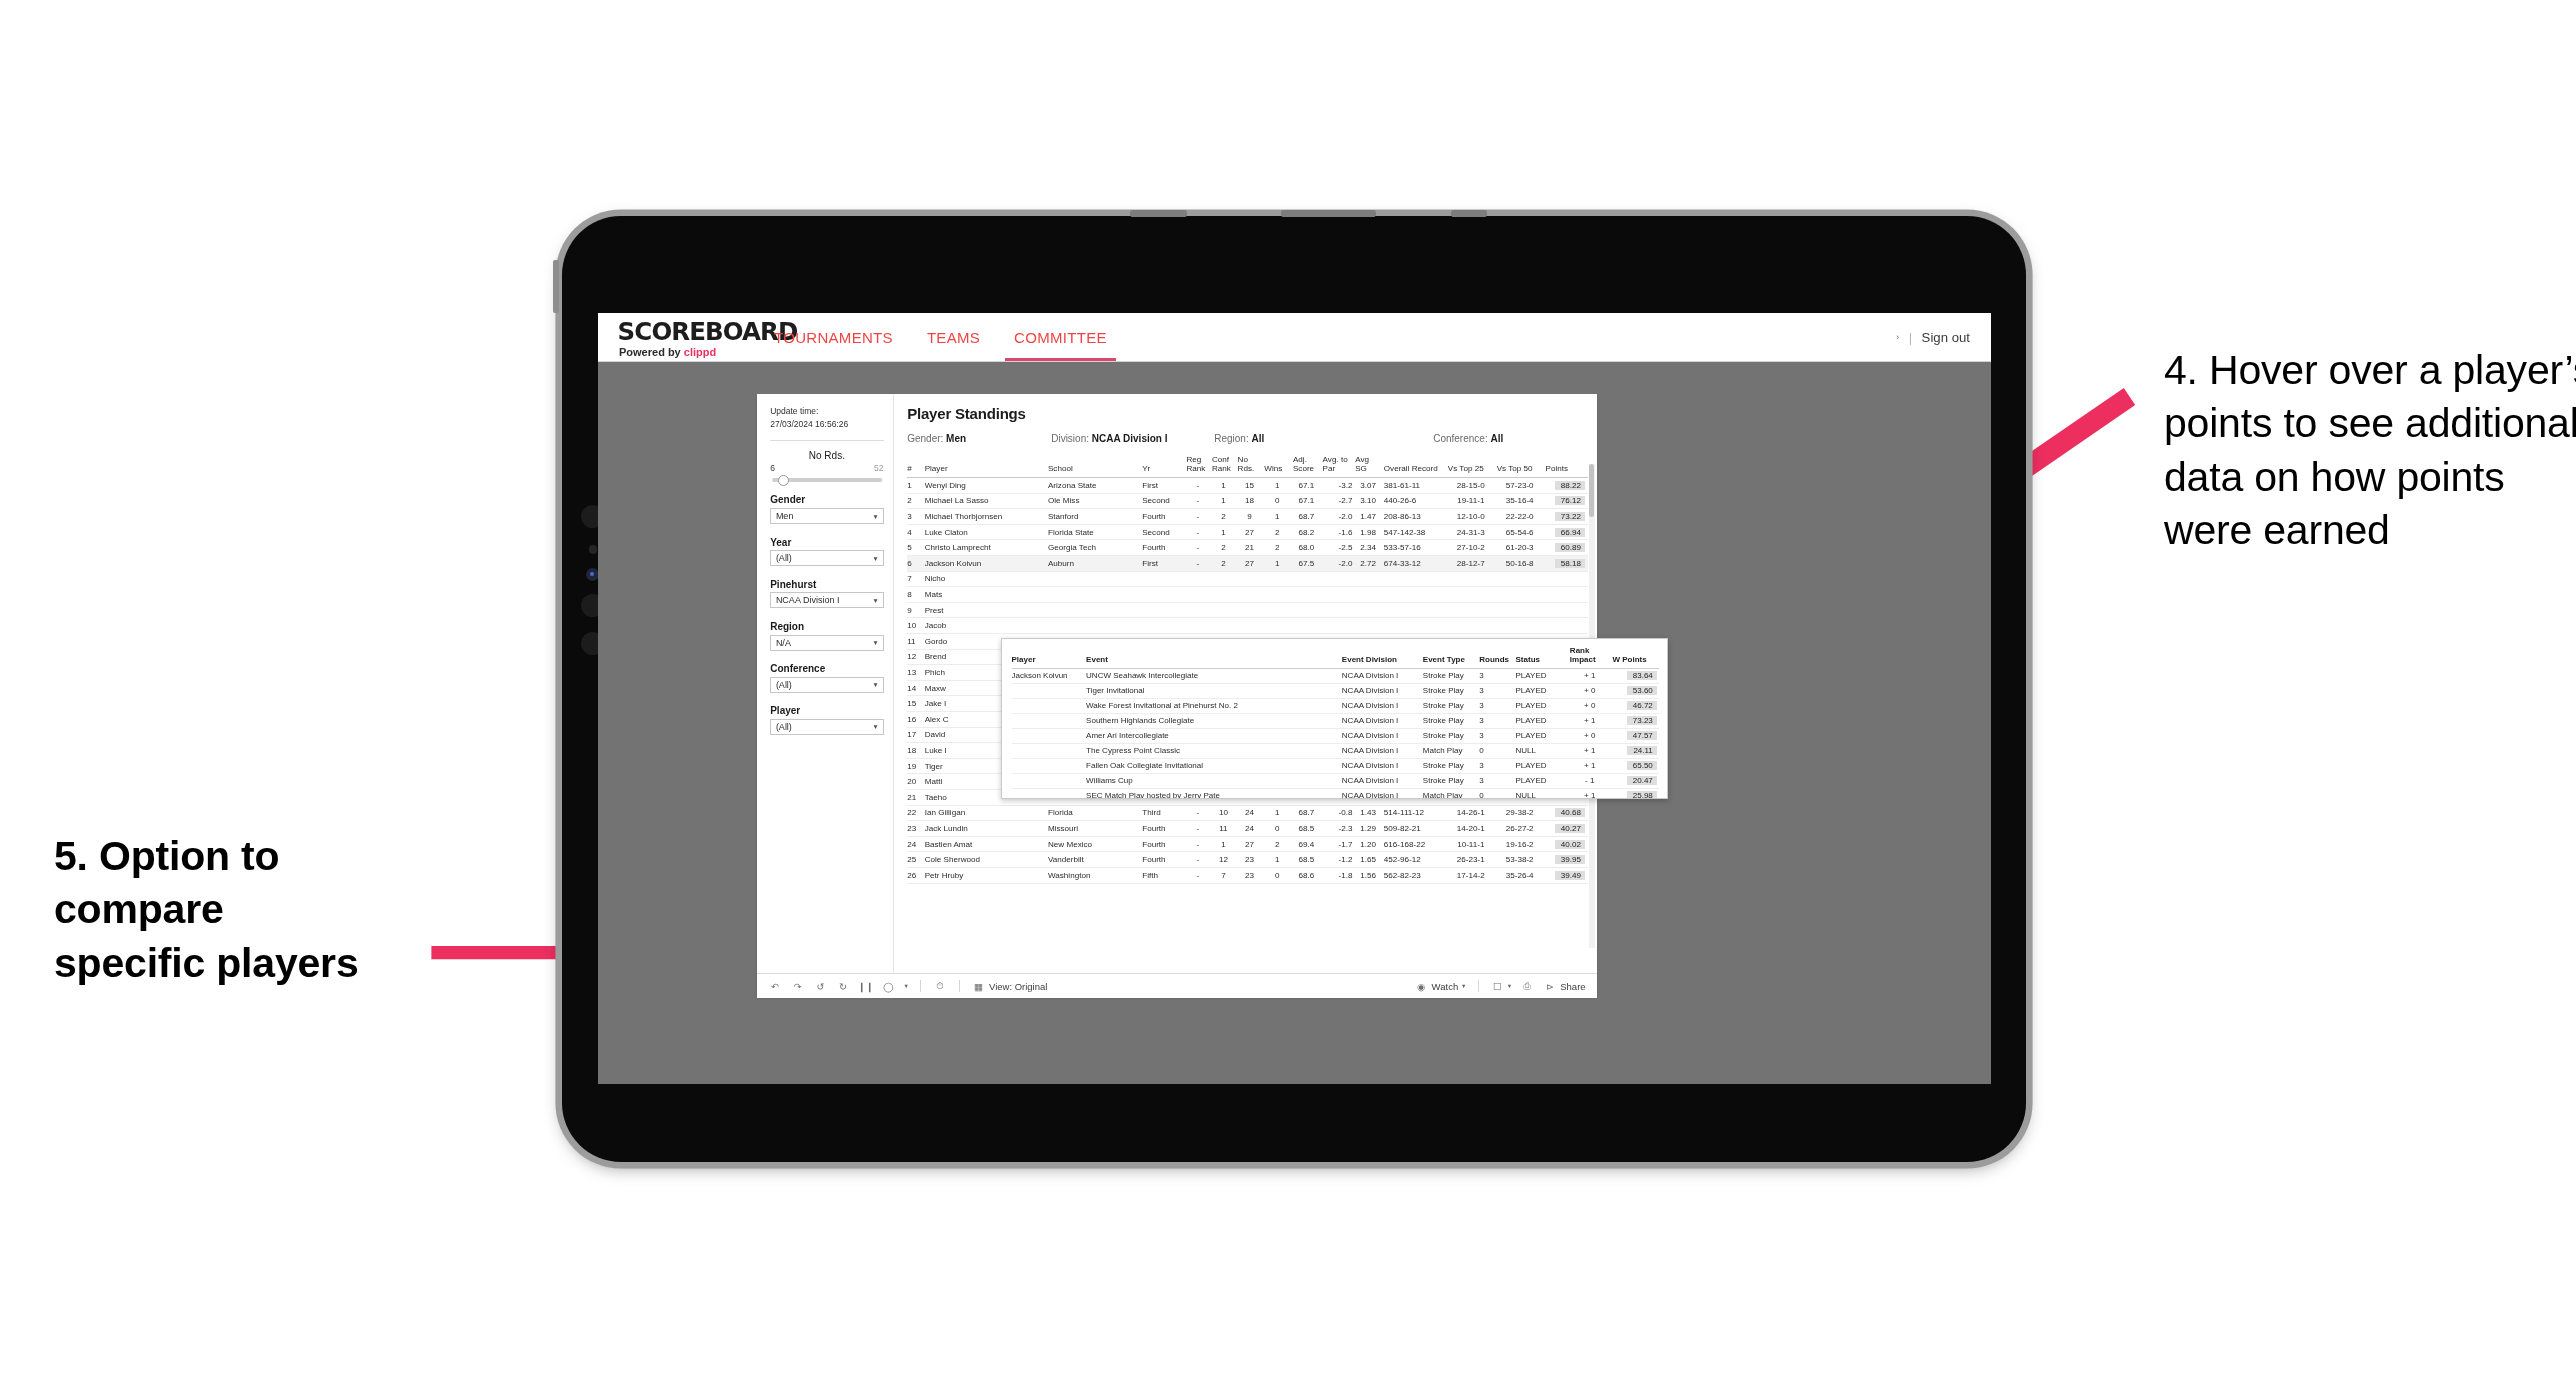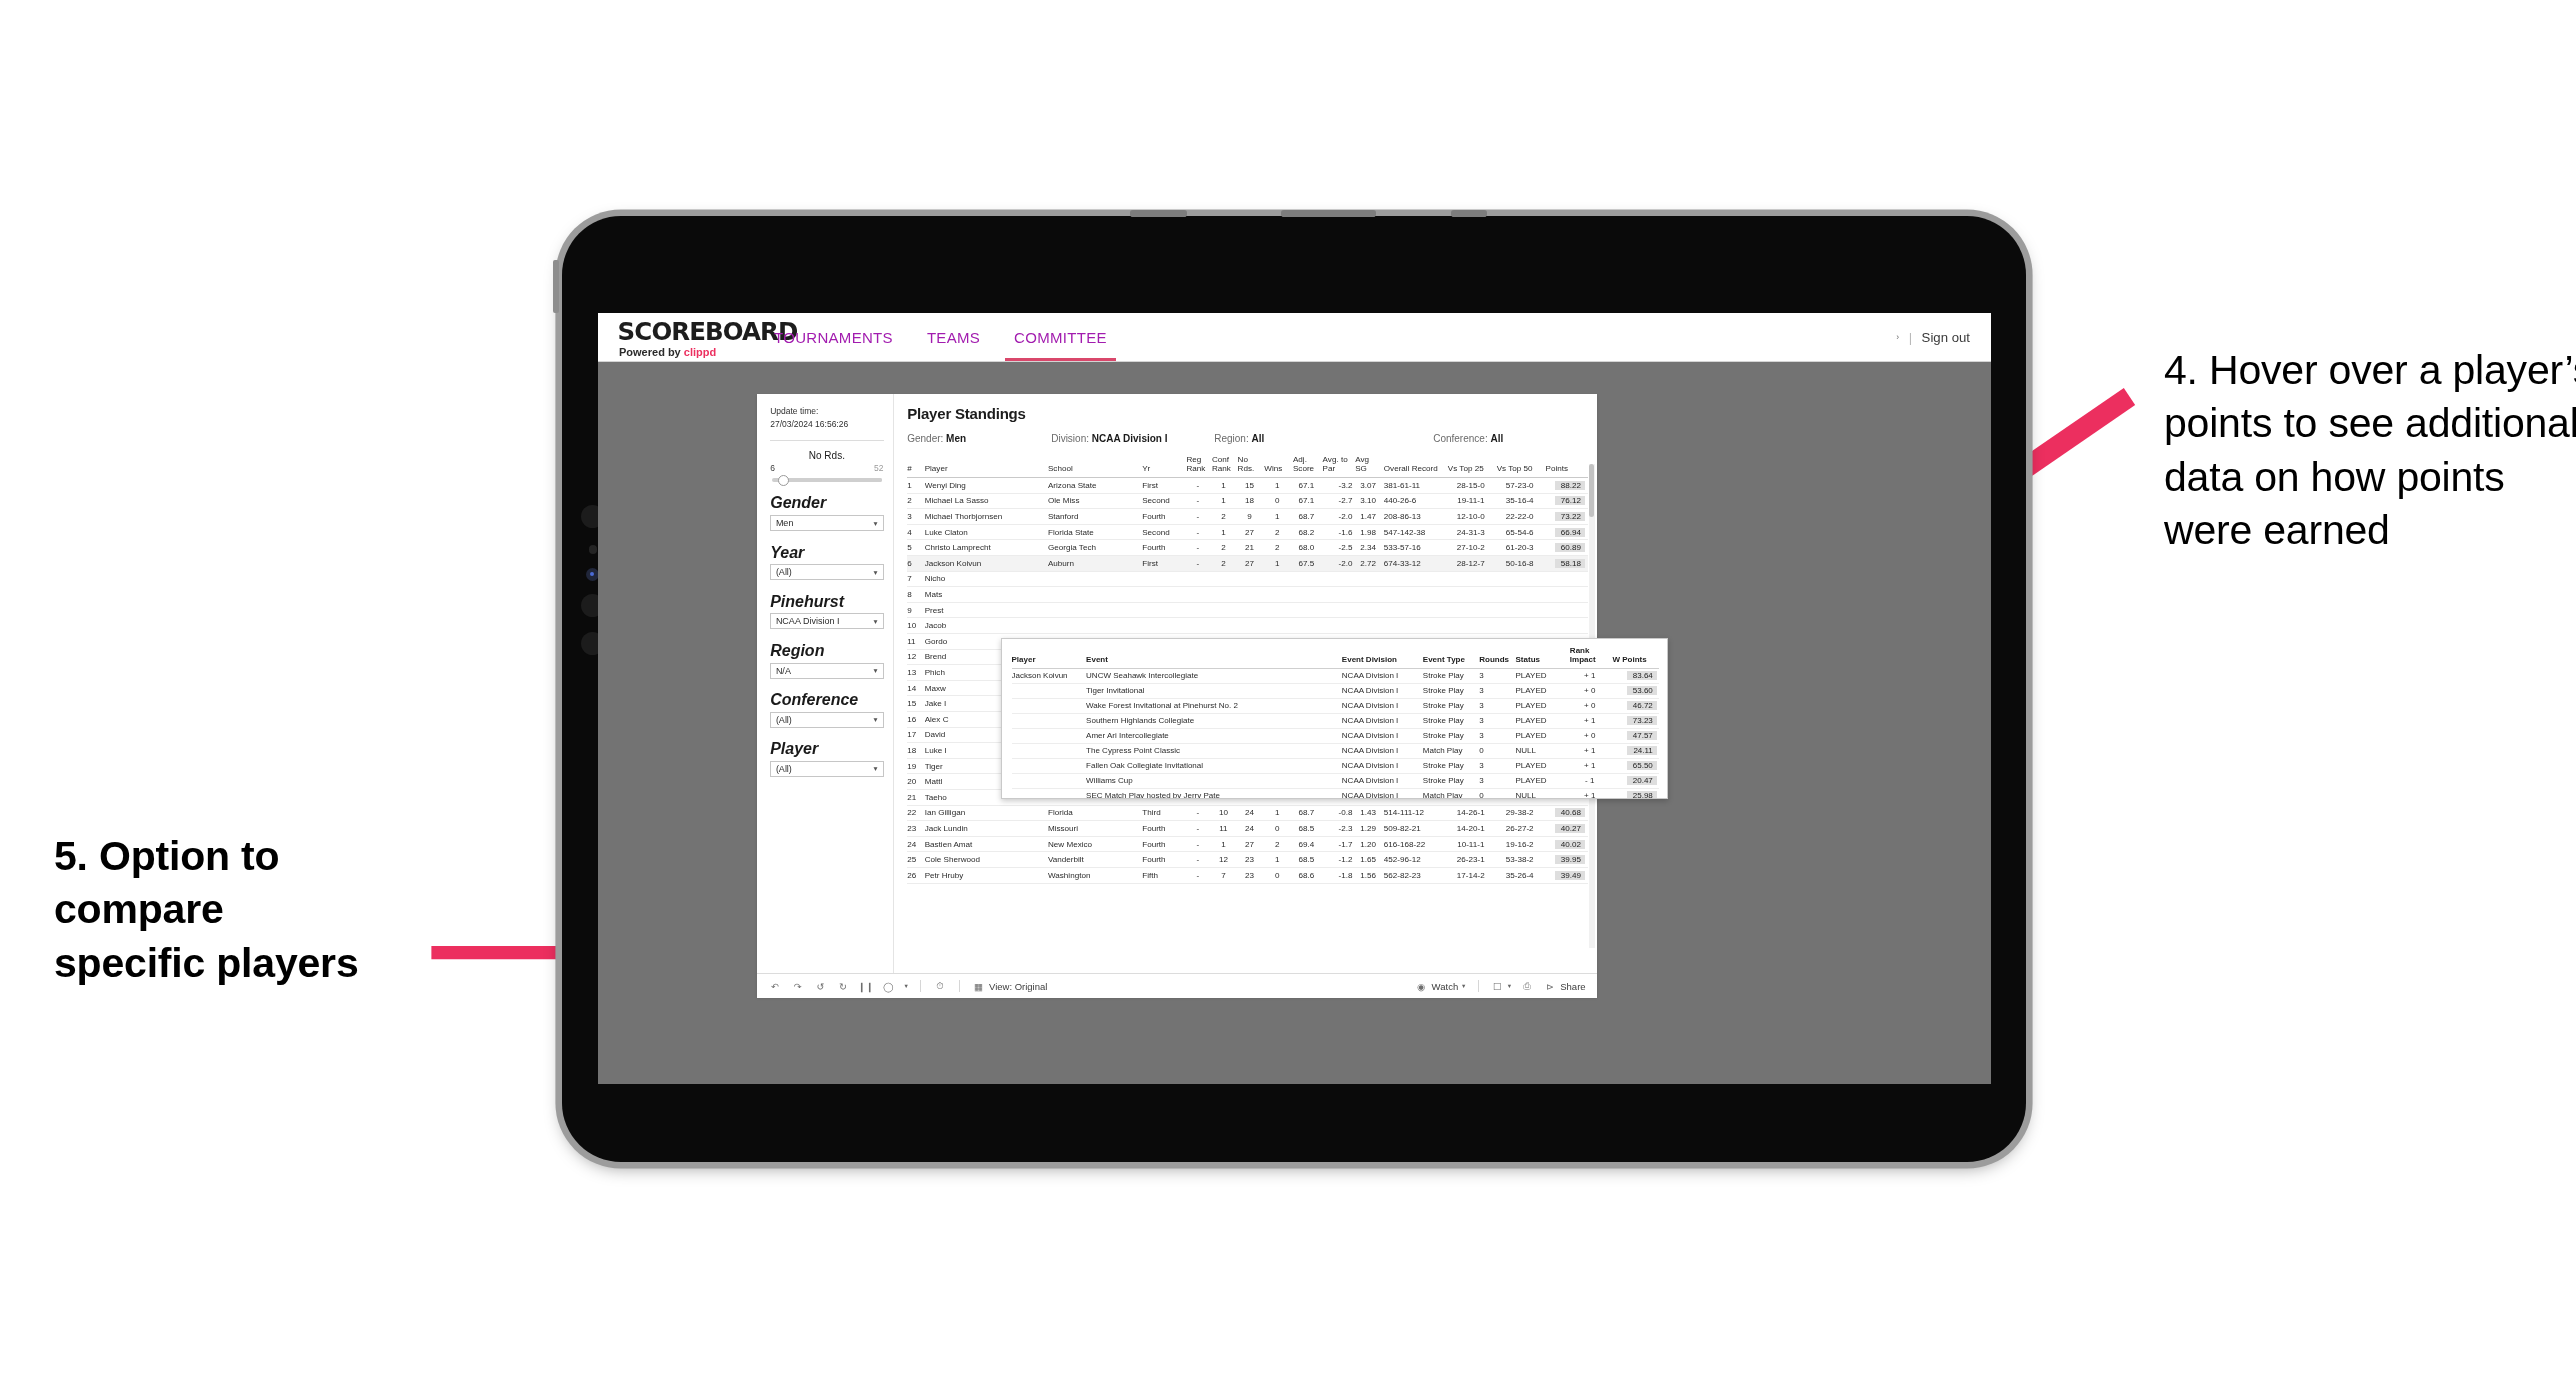--- a/index.html
+++ b/index.html
@@ -68,21 +68,21 @@
   .brand { padding: 6.6px 0 0 21px; width: 159px; }
   .brand-title {
     font-family:"DejaVu Sans", sans-serif;
     font-weight:700; font-size:24px; letter-spacing:-0.9px; color:#1d1d1d;
     line-height:1.0; transform: scaleX(1.02);
   }
   .brand-sub { font-size:11px; color:#2b2b2b; margin-top:2.8px; font-weight:600;}
   .brand-sub b { color:#ec2f5f; font-weight:700; }
   .navitem {
     display:flex; align-items:center; padding:0 17px;
-    font-size:15px; color:#a21caf; letter-spacing:0.3px; cursor:pointer;
+    font-size:15px; color:#ef4444; letter-spacing:0.3px; cursor:pointer;
     position:relative;
   }
   .navitem.active { }
   .navitem.active::after{
     content:""; position:absolute; left:7.6px; right:7.6px; bottom:0; height:2.8px; background:#d9476b;
   }
   .nav-right{
     margin-left:auto; display:flex; align-items:center; gap:9.5px;
     padding-right:21px; font-size:13.2px; color:#3a3a3a;
   }
@@ -114,21 +114,21 @@
   .slider-label { font-size:10px; color:#1a1a1a; text-align:center; font-weight:400; margin-bottom:1.9px;}
   .slider-vals { display:flex; justify-content:space-between; font-size:8.5px; color:#3a3a3a;}
   .slider-vals .mx { color:#9b9b9b; }
   .slider-track { position:relative; height:3.8px; background:#cfcfcf; border-radius:1.9px; margin:5.7px 1.9px 0 1.9px;}
   .slider-track::after{content:"";position:absolute;right:0;top:0;height:3.8px;width:78%;background:#cfcfcf;border-radius:1.9px;}
   .slider-knob {
     position:absolute; left:5.7px; top:-3.8px; width:11.4px; height:11.4px;
     background:#fff; border:0.9px solid #9a9a9a; border-radius:50%;
   }
   .fgroup{ margin-top:12.3px; }
-  .flabel{ font-size:16px; color:#1a1a1a; font-weight:700; margin-bottom:2.8px;font-style:italic;}
+  .flabel{ font-size:10px; color:#1a1a1a; font-weight:700; margin-bottom:2.8px;}
   .fsel{
     height:16px; border:0.9px solid #c6c6c6; background:#fff;
     display:flex; align-items:center; justify-content:space-between;
     padding:0 3.8px 0 4.7px; font-size:9px; color:#2b2b2b;
   }
   .fsel .car{ font-size:6.6px; color:#555; }
 
   
   .pane { flex:1; padding: 11.4px 9.5px 0 13.2px; position:relative; min-width:0;}
   .ptitle { font-size:15px; font-weight:700; color:#1c1c1c; letter-spacing:-0.2px;}

